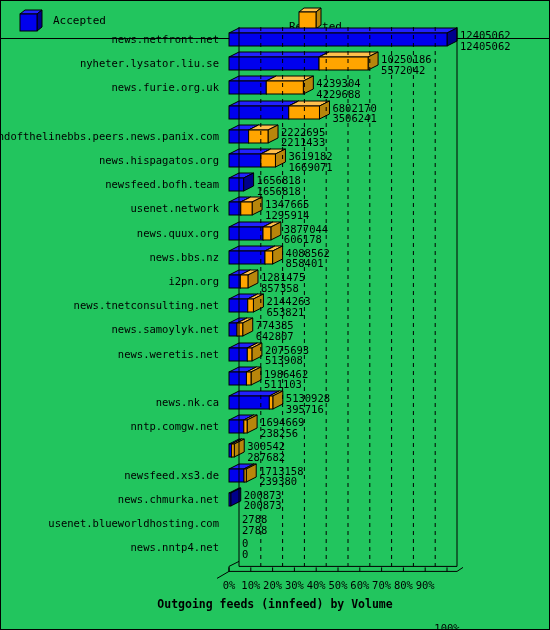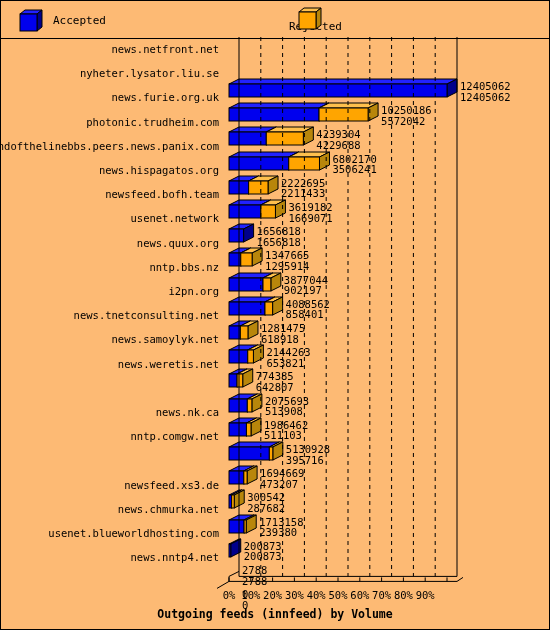--- a/index.html
+++ b/index.html
@@ -1,37 +1,37 @@
 <!DOCTYPE html>
 <html><head>
 <meta charset="utf-8">
 <style>
   html,body{margin:0;padding:0;background:#fff;}
   body{font-family:"DejaVu Sans Mono","Liberation Mono",monospace;}
-  #page{position:relative;width:550px;height:630px;background:#fdba74;
+  #page{position:relative;width:550px;height:630px;background:#22c55e;
         border:1px solid #000;box-sizing:border-box;overflow:hidden;}
 
   
   #legend{position:absolute;left:0;top:0;width:548px;height:38px;
           border-bottom:1px solid #000;box-sizing:border-box;}
   .legend-entry{position:absolute;top:6px;height:26px;display:flex;align-items:center;}
   .legend-entry.accepted{left:18px;}
   .legend-entry.rejected{left:288px;flex-direction:column;}
   .cube{position:relative;width:22px;height:22px;margin-right:12px;}
   .cube svg{position:absolute;left:0;top:0;}
   .legend-label{font-size:11px;color:#000;letter-spacing:0px;white-space:nowrap;}
 
   
-  #plot{position:absolute;left:0;top:34px;width:548px;height:590px;}
+  #plot{position:absolute;left:0;top:24px;width:548px;height:590px;}
 
   #labels{position:absolute;left:0;top:0;width:222px;height:548px;}
   .cat-label{position:absolute;right:4px;font-size:10.5px;color:#000;
              white-space:nowrap;text-align:right;line-height:11px;}
 
-  #bars{position:absolute;left:222px;top:0;width:326px;height:548px;margin-top:41px;}
+  #bars{position:absolute;left:222px;top:0;width:326px;height:548px;}
 
   .vals{position:absolute;font-size:10.5px;color:#000;white-space:nowrap;
         line-height:10.5px;}
   .vals div{height:10.5px;}
 
   
   #axis{position:absolute;left:0;top:0;width:548px;height:590px;
         pointer-events:none;}
   #xticklabels{position:absolute;left:0;top:556px;width:548px;height:16px;}
   .xtick{position:absolute;font-size:10.5px;color:#000;text-align:center;
@@ -65,27 +65,26 @@
       </span>
       <span class="legend-label">Rejected</span>
     </div>
   </div>
 
   <div id="plot">
     <div id="labels">
         <div class="cat-label" style="top: 9px;">news.netfront.net</div>
         <div class="cat-label" style="top: 33.2px;">nyheter.lysator.liu.se</div>
         <div class="cat-label" style="top: 57.4px;">news.furie.org.uk</div>
-        <div class="cat-label" style="top: 81.6px;">photonic.trudheim.com</div>
         <div class="cat-label" style="top: 105.8px;">endofthelinebbs.peers.news.panix.com</div>
         <div class="cat-label" style="top: 130px;">news.hispagatos.org</div>
         <div class="cat-label" style="top: 154.2px;">newsfeed.bofh.team</div>
         <div class="cat-label" style="top: 178.4px;">usenet.network</div>
         <div class="cat-label" style="top: 202.6px;">news.quux.org</div>
-        <div class="cat-label" style="top: 226.8px;">nntp.bbs.nz</div>
+        <div class="cat-label" style="top: 226.8px;">news.bbs.nz</div>
         <div class="cat-label" style="top: 251px;">i2pn.org</div>
         <div class="cat-label" style="top: 275.2px;">news.tnetconsulting.net</div>
         <div class="cat-label" style="top: 299.4px;">news.samoylyk.net</div>
         <div class="cat-label" style="top: 323.6px;">news.weretis.net</div>
         <div class="cat-label" style="top: 372px; text-align: right;">news.nk.ca</div>
         <div class="cat-label" style="top: 396.2px;">nntp.comgw.net</div>
         <div class="cat-label" style="top: 444.6px;">newsfeed.xs3.de</div>
         <div class="cat-label" style="top: 468.8px;">news.chmurka.net</div>
         <div class="cat-label" style="top: 493px;">usenet.blueworldhosting.com</div>
         <div class="cat-label" style="top: 517.2px;">news.nntp4.net</div>
@@ -216,21 +215,21 @@
             <rect x="6" y="7" width="34.008" height="13" fill="#0000ee" stroke="#000" stroke-width="1"></rect>
           </g>
           <g>
             <polygon points="40.008,7 50.008,2 57.856,2 47.856,7" fill="#ffc04d" stroke="#000" stroke-width="1"></polygon>
             <polygon points="47.856,7 57.856,2 57.856,15 47.856,20" fill="#b8860b" stroke="#000" stroke-width="1"></polygon>
             <rect x="40.008" y="7" width="7.848000000000001" height="13" fill="#ffa500" stroke="#000" stroke-width="1"></rect>
           </g>
         </svg>
         <div class="vals" style="left: 60.856px; top: 198.6px;">
           <div>3877044</div>
-          <div>902197</div>
+          <div>606178</div>
         </div>
         <svg width="326" height="26" style="position: absolute; left: 0px; top: 218.8px;">
           <g>
             <polygon points="6,7 16,2 51.97,2 41.97,7" fill="#2222ff" stroke="#000" stroke-width="1"></polygon>
             <polygon points="41.97,7 51.97,2 51.97,15 41.97,20" fill="#00008b" stroke="#000" stroke-width="1"></polygon>
             <rect x="6" y="7" width="35.97" height="13" fill="#0000ee" stroke="#000" stroke-width="1"></rect>
           </g>
           <g>
             <polygon points="41.97,7 51.97,2 59.6,2 49.6,7" fill="#ffc04d" stroke="#000" stroke-width="1"></polygon>
             <polygon points="49.6,7 59.6,2 59.6,15 49.6,20" fill="#b8860b" stroke="#000" stroke-width="1"></polygon>
@@ -248,21 +247,21 @@
             <rect x="6" y="7" width="11.336" height="13" fill="#0000ee" stroke="#000" stroke-width="1"></rect>
           </g>
           <g>
             <polygon points="17.336,7 27.336,2 34.966,2 24.966,7" fill="#ffc04d" stroke="#000" stroke-width="1"></polygon>
             <polygon points="24.966,7 34.966,2 34.966,15 24.966,20" fill="#b8860b" stroke="#000" stroke-width="1"></polygon>
             <rect x="17.336" y="7" width="7.630000000000001" height="13" fill="#ffa500" stroke="#000" stroke-width="1"></rect>
           </g>
         </svg>
         <div class="vals" style="left: 37.966px; top: 247px;">
           <div>1281475</div>
-          <div>618918</div>
+          <div>857358</div>
         </div>
         <svg width="326" height="26" style="position: absolute; left: 0px; top: 267.2px;">
           <g>
             <polygon points="6,7 16,2 34.748,2 24.747999999999998,7" fill="#2222ff" stroke="#000" stroke-width="1"></polygon>
             <polygon points="24.747999999999998,7 34.748,2 34.748,15 24.747999999999998,20" fill="#00008b" stroke="#000" stroke-width="1"></polygon>
             <rect x="6" y="7" width="18.747999999999998" height="13" fill="#0000ee" stroke="#000" stroke-width="1"></rect>
           </g>
           <g>
             <polygon points="24.747999999999998,7 34.748,2 40.416,2 30.415999999999997,7" fill="#ffc04d" stroke="#000" stroke-width="1"></polygon>
             <polygon points="30.415999999999997,7 40.416,2 40.416,15 30.415999999999997,20" fill="#b8860b" stroke="#000" stroke-width="1"></polygon>
@@ -344,21 +343,21 @@
             <rect x="6" y="7" width="14.824000000000002" height="13" fill="#0000ee" stroke="#000" stroke-width="1"></rect>
           </g>
           <g>
             <polygon points="20.824,7 30.824,2 34.094,2 24.094,7" fill="#ffc04d" stroke="#000" stroke-width="1"></polygon>
             <polygon points="24.094,7 34.094,2 34.094,15 24.094,20" fill="#b8860b" stroke="#000" stroke-width="1"></polygon>
             <rect x="20.824" y="7" width="3.27" height="13" fill="#ffa500" stroke="#000" stroke-width="1"></rect>
           </g>
         </svg>
         <div class="vals" style="left: 37.094px; top: 392.2px;">
           <div>1694669</div>
-          <div>473207</div>
+          <div>238256</div>
         </div>
         <svg width="326" height="26" style="position: absolute; left: 0px; top: 412.4px;">
           <g>
             <polygon points="6,7 16,2 18.616,2 8.616,7" fill="#2222ff" stroke="#000" stroke-width="1"></polygon>
             <polygon points="8.616,7 18.616,2 18.616,15 8.616,20" fill="#00008b" stroke="#000" stroke-width="1"></polygon>
             <rect x="6" y="7" width="2.616" height="13" fill="#0000ee" stroke="#000" stroke-width="1"></rect>
           </g>
           <g>
             <polygon points="8.616,7 18.616,2 21.232,2 11.232,7" fill="#ffc04d" stroke="#000" stroke-width="1"></polygon>
             <polygon points="11.232,7 21.232,2 21.232,15 11.232,20" fill="#b8860b" stroke="#000" stroke-width="1"></polygon>

